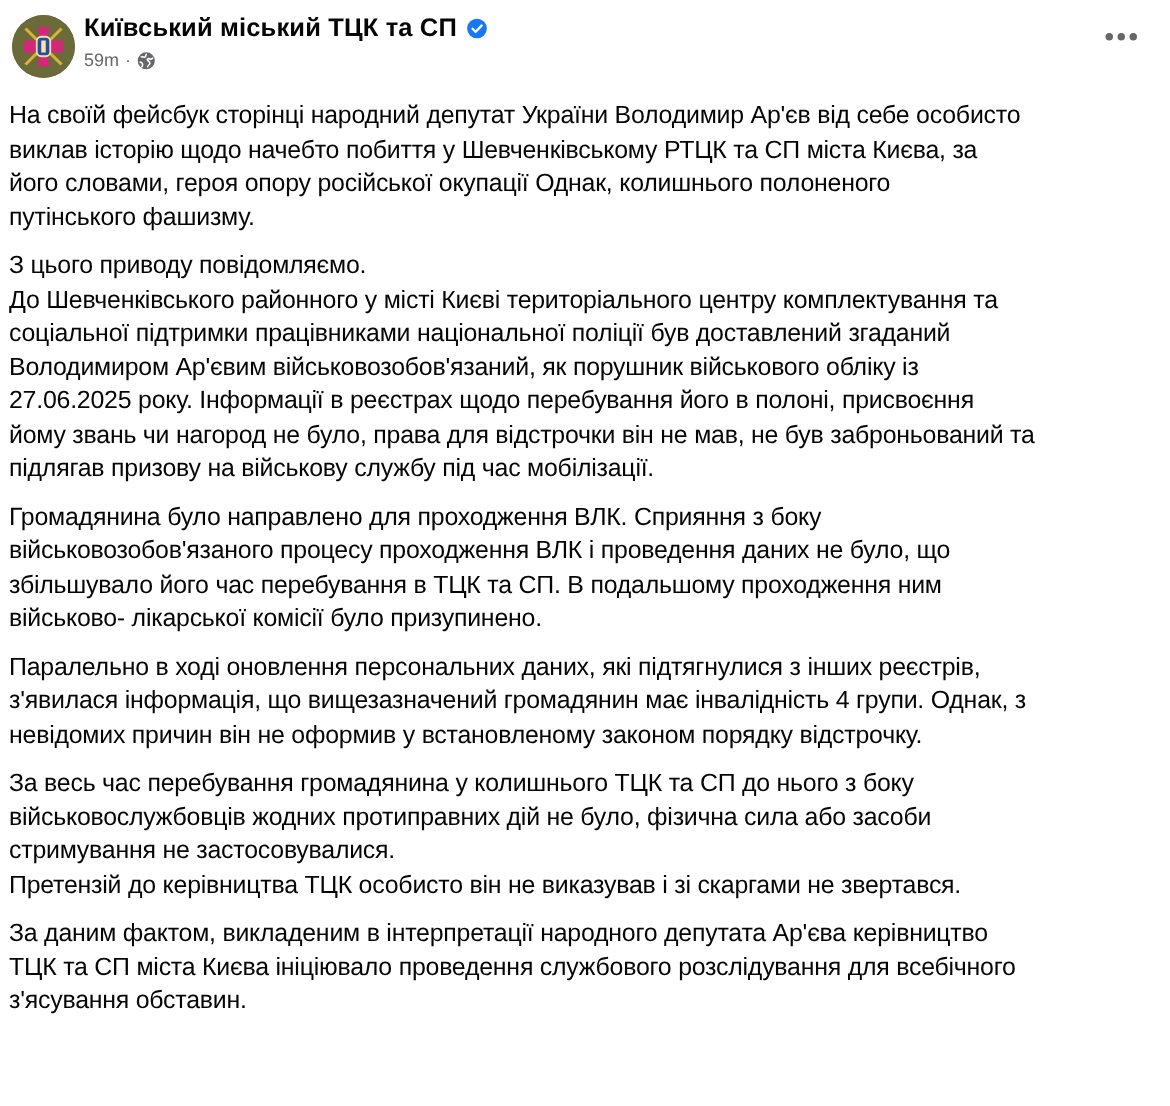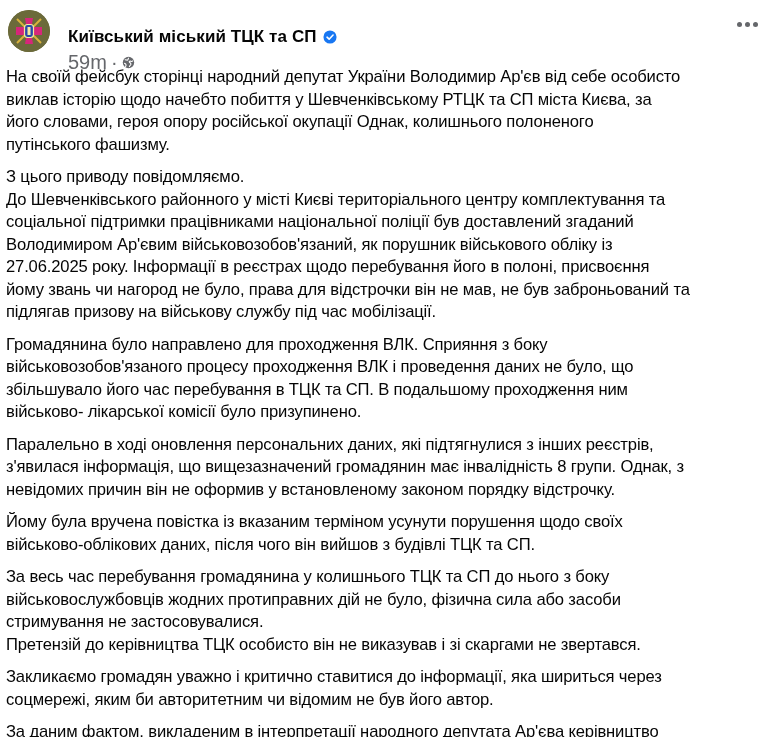--- a/index.html
+++ b/index.html
@@ -12,29 +12,29 @@
     position: relative;
     height: 58px;
   }
   .avatar {
     position: absolute; left: 8px; top: 10px;
     width: 42px; height: 42px; border-radius: 50%;
     background: #6b6a3a;
     display: flex; align-items: center; justify-content: center;
     overflow: hidden;
   }
-  .title-wrap { position: absolute; left: 68px; top: 9px; margin-top: 18px; }
+  .title-wrap { position: absolute; left: 56px; top: 9px; }
   .page-name {
     font-size: 17px; font-weight: bold; color: #050505;
     display: inline-flex; align-items: center; gap: 6px;
     letter-spacing: 0.1px;
   }
   .verified { width: 14px; height: 14px; display: inline-block; }
   .meta {
-    margin-top: 4px; font-size: 20px; color: #65676b;
+    margin-top: 4px; font-size: 12px; color: #65676b;
     display: flex; align-items: center; gap: 4px;
   }
   .more-btn {
     position: absolute; right: 22px; top: 22px;
     display: flex; gap: 3px; cursor: pointer;
   }
   .more-btn span { width: 5px; height: 5px; border-radius: 50%; background: #65676b; display: block; }
   .post-body {
     position: absolute; left: 6px; top: 66px; width: 765px;
     font-family: "Liberation Sans", sans-serif;
@@ -94,26 +94,22 @@
 соціальної підтримки працівниками національної поліції був доставлений згаданий
 Володимиром Ар'євим військовозобов'язаний, як порушник військового обліку із
 27.06.2025 року. Інформації в реєстрах щодо перебування його в полоні, присвоєння
 йому звань чи нагород не було, права для відстрочки він не мав, не був заброньований та
 підлягав призову на військову службу під час мобілізації.</p>
   <p>Громадянина було направлено для проходження ВЛК. Сприяння з боку
 військовозобов'язаного процесу проходження ВЛК і проведення даних не було, що
 збільшувало його час перебування в ТЦК та СП. В подальшому проходження ним
 військово- лікарської комісії було призупинено.</p>
   <p>Паралельно в ході оновлення персональних даних, які підтягнулися з інших реєстрів,
-з'явилася інформація, що вищезазначений громадянин має інвалідність 8 групи. Однак, з
+з'явилася інформація, що вищезазначений громадянин має інвалідність 4 групи. Однак, з
 невідомих причин він не оформив у встановленому законом порядку відстрочку.</p>
-  <p>Йому була вручена повістка із вказаним терміном усунути порушення щодо своїх
-військово-облікових даних, після чого він вийшов з будівлі ТЦК та СП.</p>
   <p>За весь час перебування громадянина у колишнього ТЦК та СП до нього з боку
 військовослужбовців жодних протиправних дій не було, фізична сила  або засоби
 стримування не застосовувалися.
 Претензій до керівництва ТЦК  особисто він не виказував і зі скаргами не звертався.</p>
-  <p>Закликаємо громадян уважно і критично ставитися до інформації, яка шириться через
-соцмережі, яким би авторитетним чи відомим не був його автор.</p>
   <p>За даним фактом, викладеним в інтерпретації народного депутата Ар'єва керівництво
 ТЦК та СП міста Києва ініціювало проведення службового розслідування для всебічного
 з'ясування обставин.</p>
 </div>
 
 </body></html>

